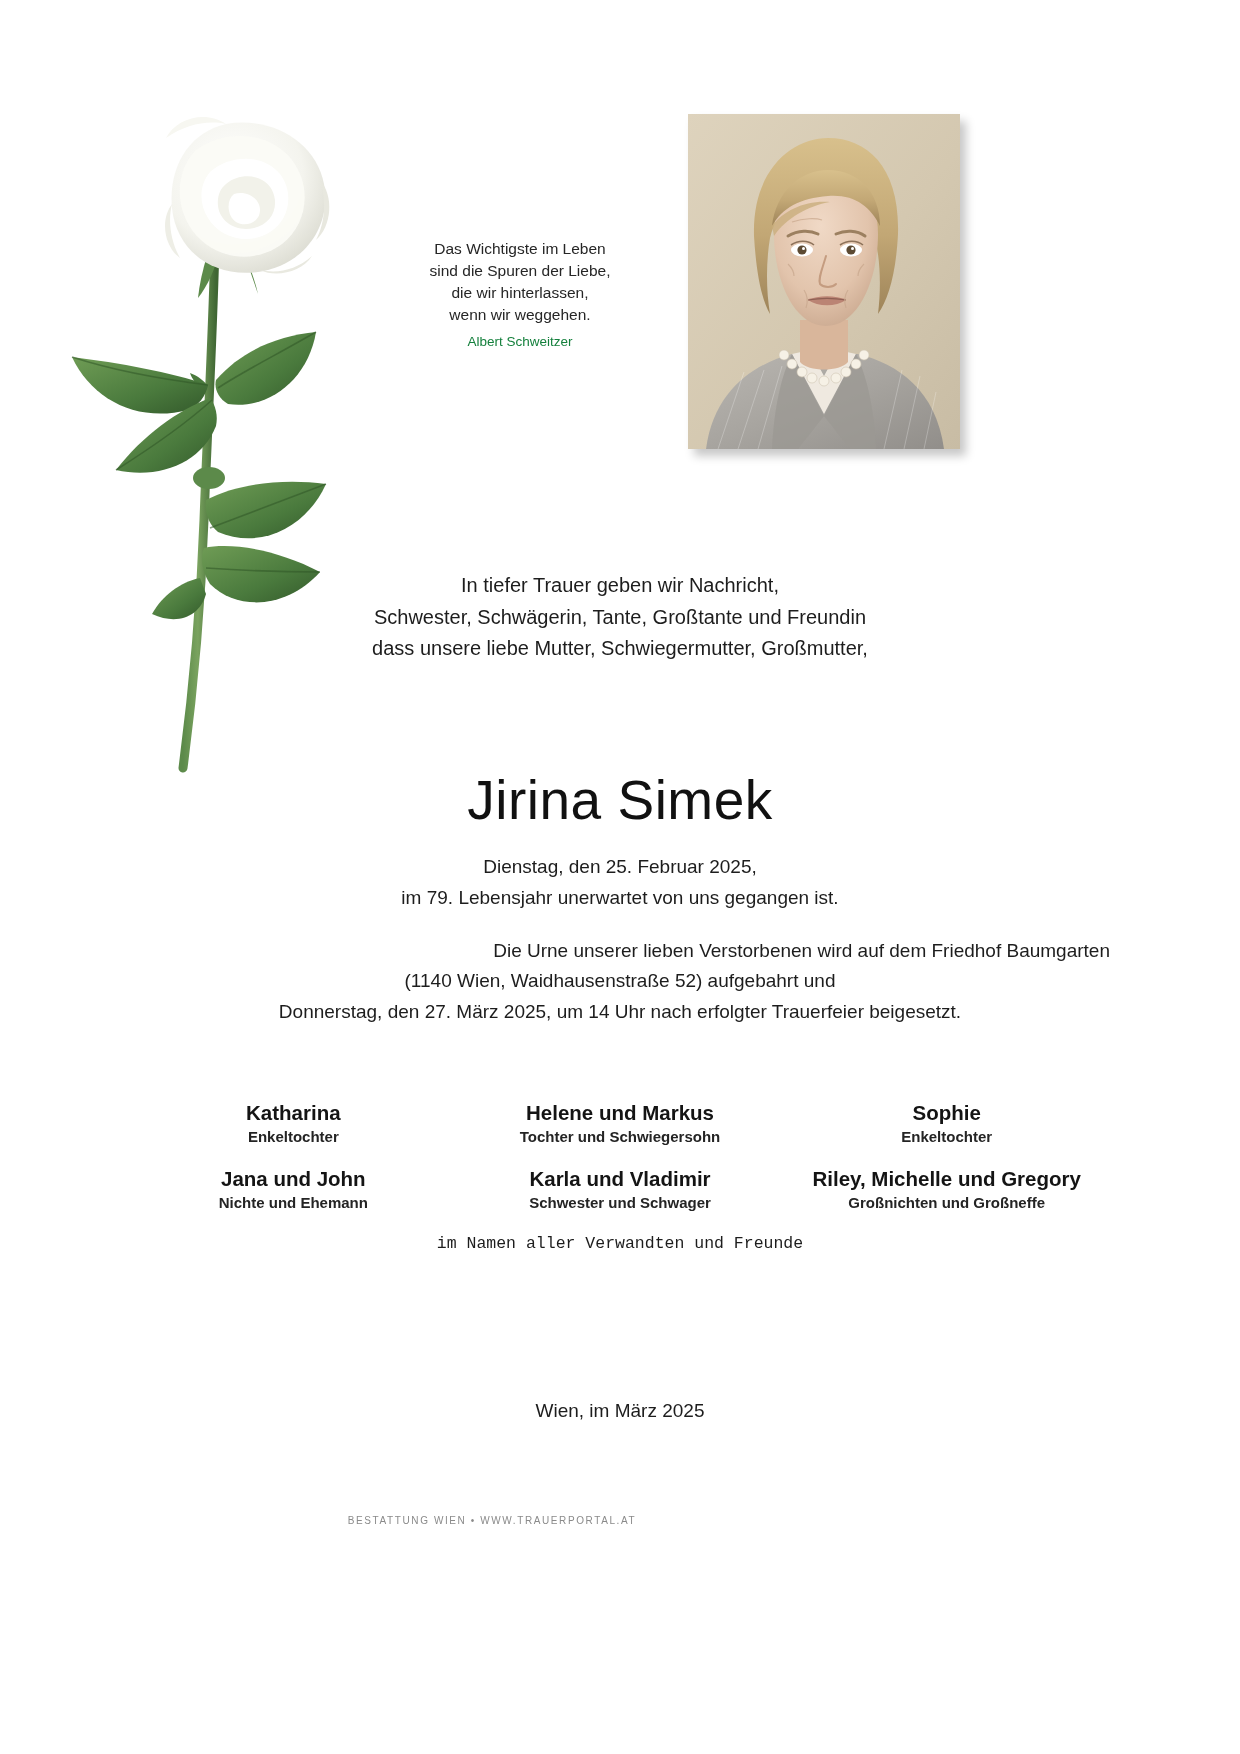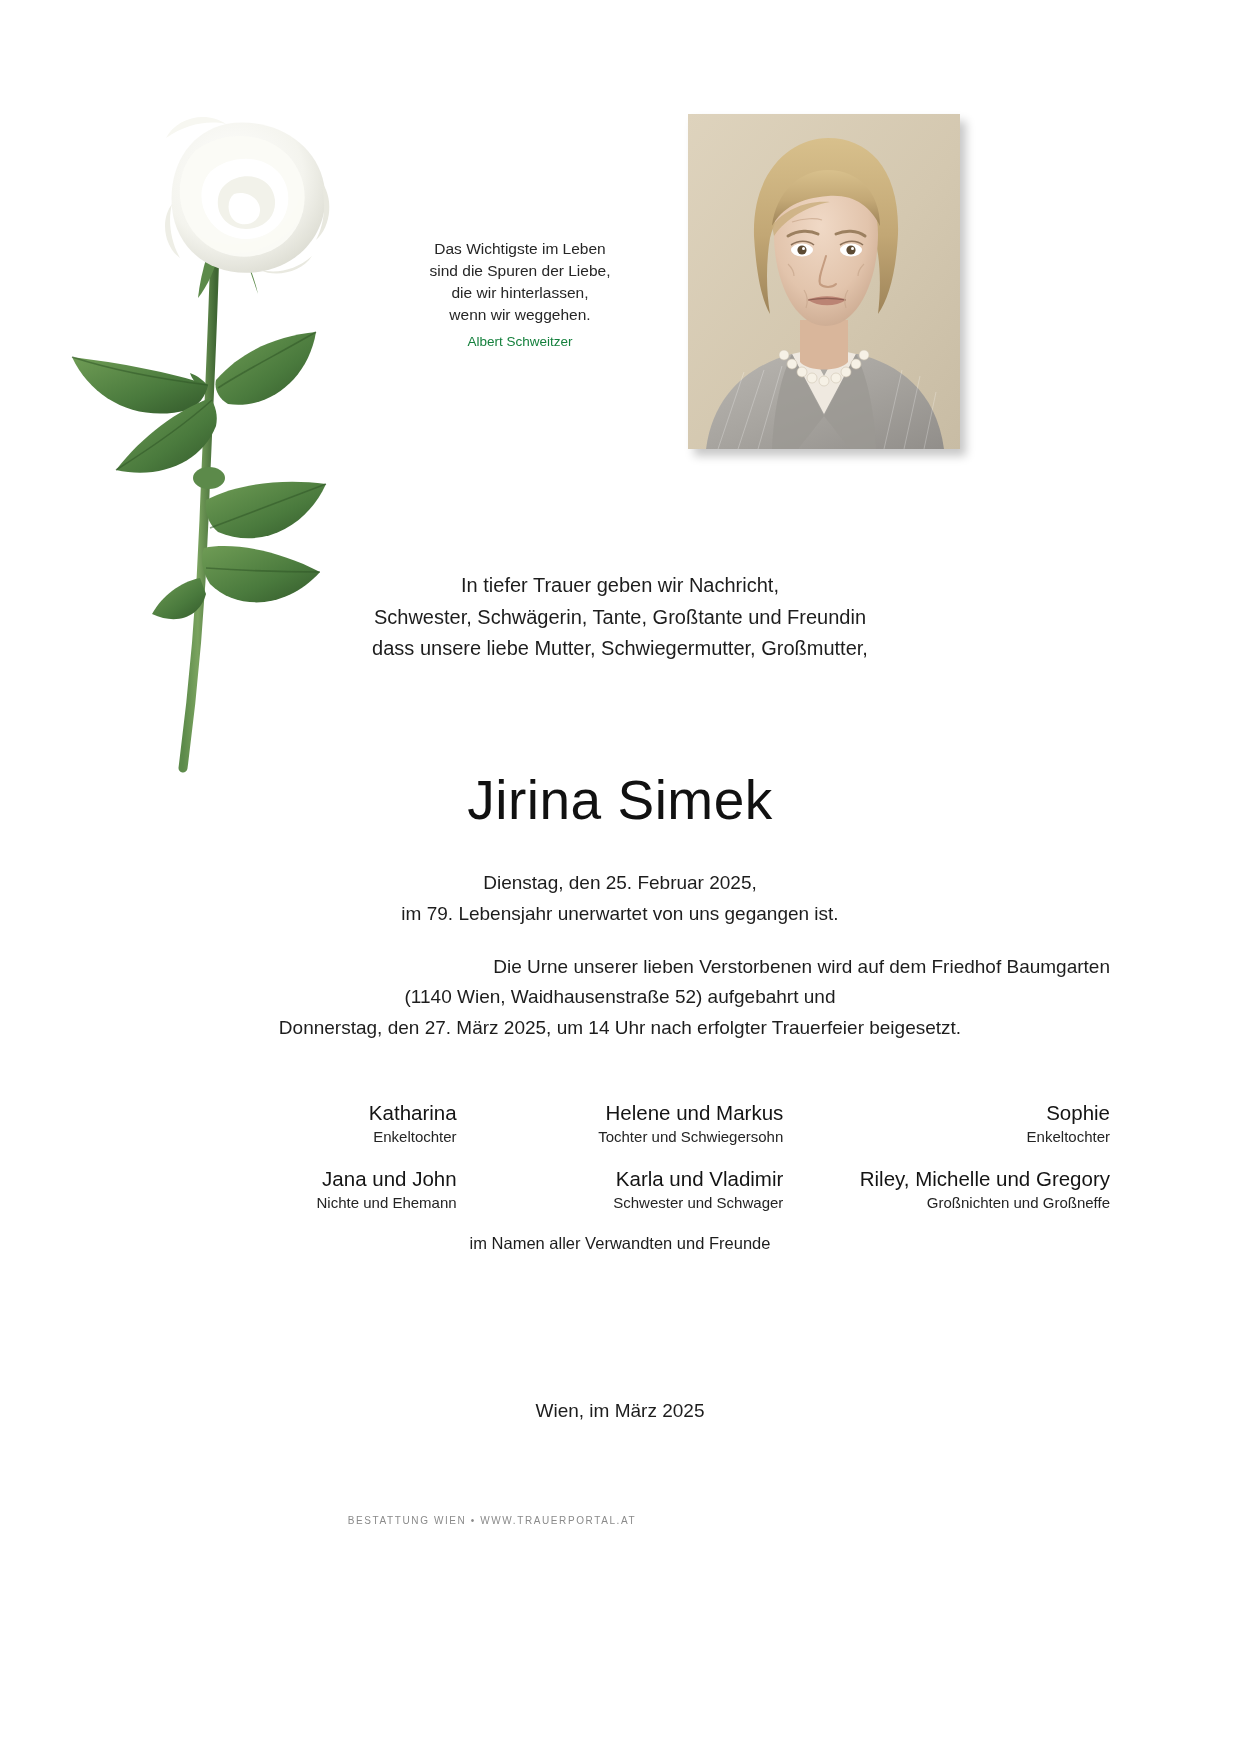--- a/index.html
+++ b/index.html
@@ -83,55 +83,56 @@
 
   .details {
     position: absolute;
     left: 130px;
     top: 852px;
     width: 980px;
     text-align: center;
     font-size: 19px;
     line-height: 1.62;
     color: #1d1d1d;
-    margin-top: 16px;
   }
   .details .para2 { margin-top: 22px; text-align: right; }
 
   
   .family {
     position: absolute;
     left: 130px;
     top: 1100px;
     width: 980px;
   }
   .family-row {
     display: flex;
     justify-content: space-between;
     margin-bottom: 20px;
   }
   .family-cell {
     width: 33.33%;
-    text-align: right;
+    text-align: center;
+    font-weight: bold;
   }
   .family-cell .fname {
     font-size: 20.5px;
     line-height: 1.3;
     color: #141414;
   }
   .family-cell .frel {
     font-size: 15px;
     line-height: 1.3;
     color: #242424;
   }
   .in-name {
     margin-top: 22px;
     text-align: center;
     font-size: 16.5px;
     color: #1d1d1d;
+    font-family: Liberation Mono, monospace;
   }
 
   .place-date {
     position: absolute;
     left: 130px;
     top: 1400px;
     width: 980px;
     text-align: center;
     font-size: 19px;
     color: #1d1d1d;

